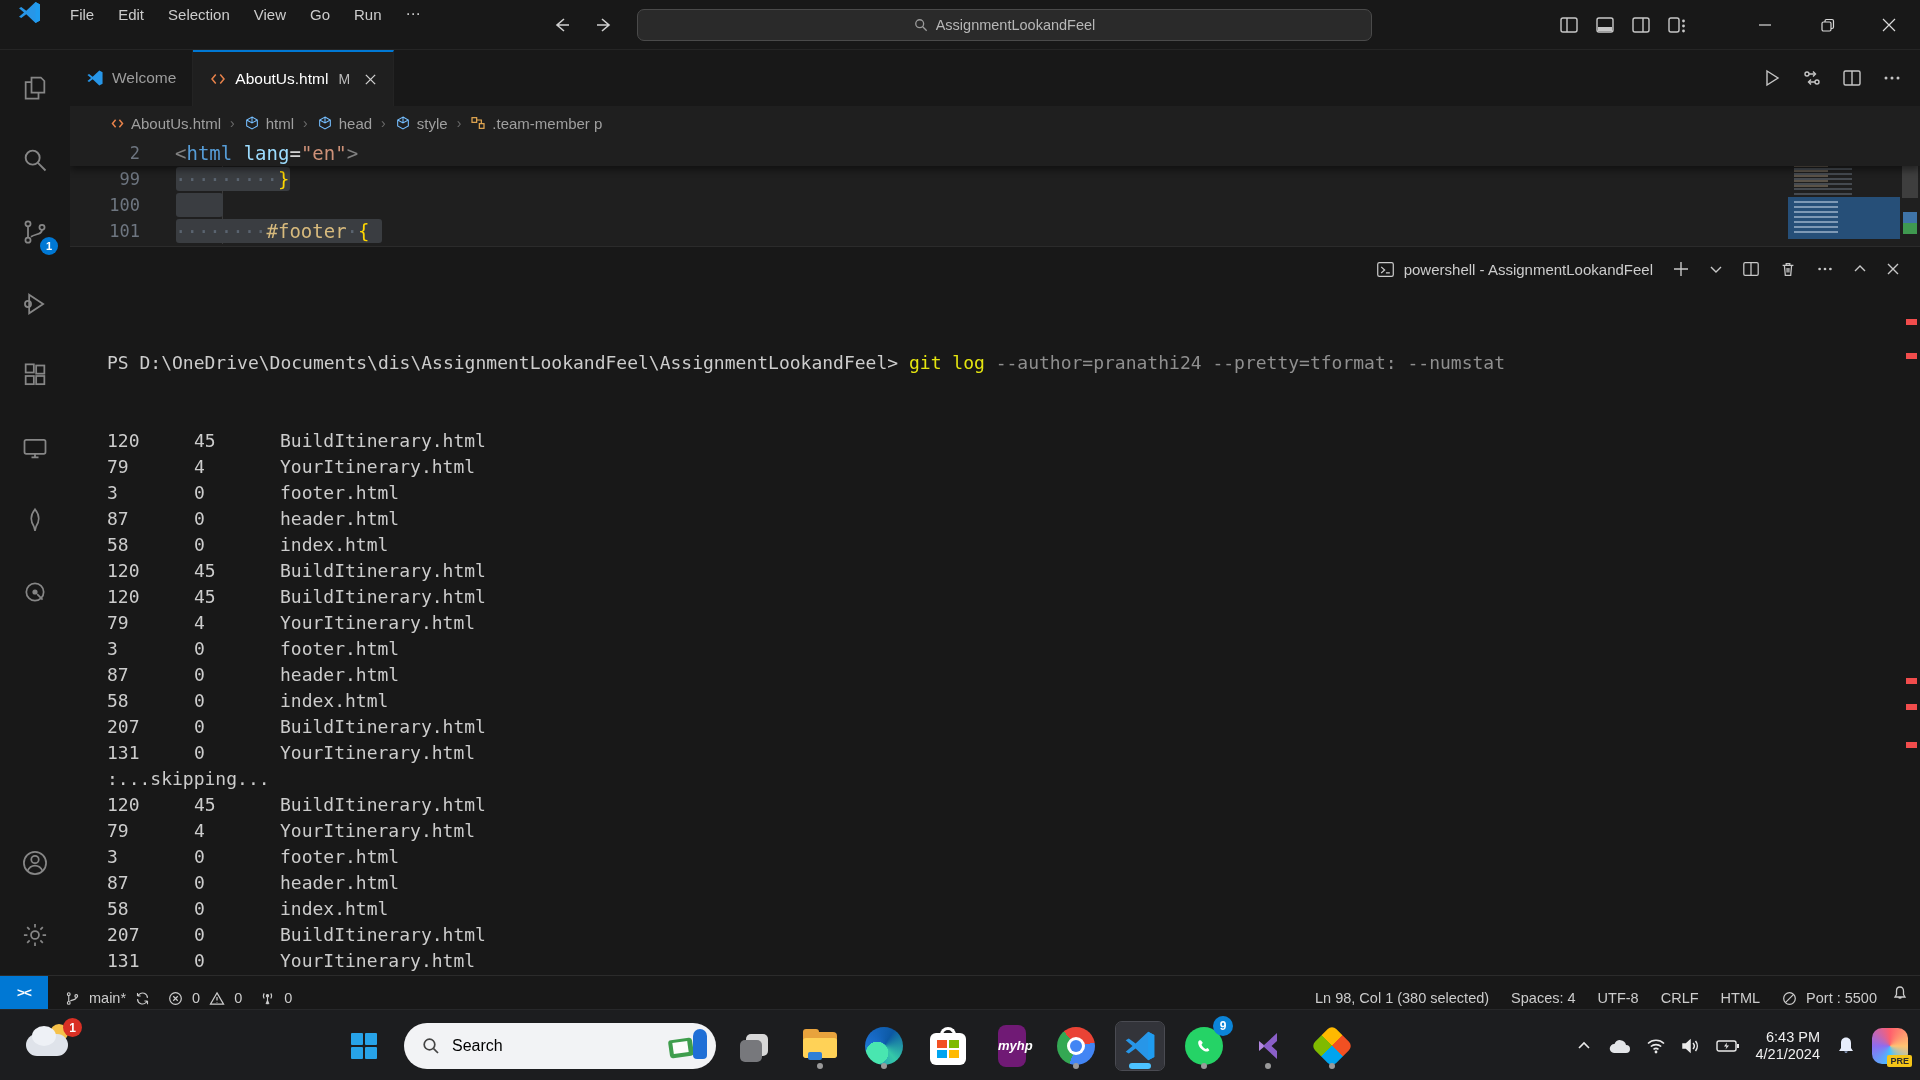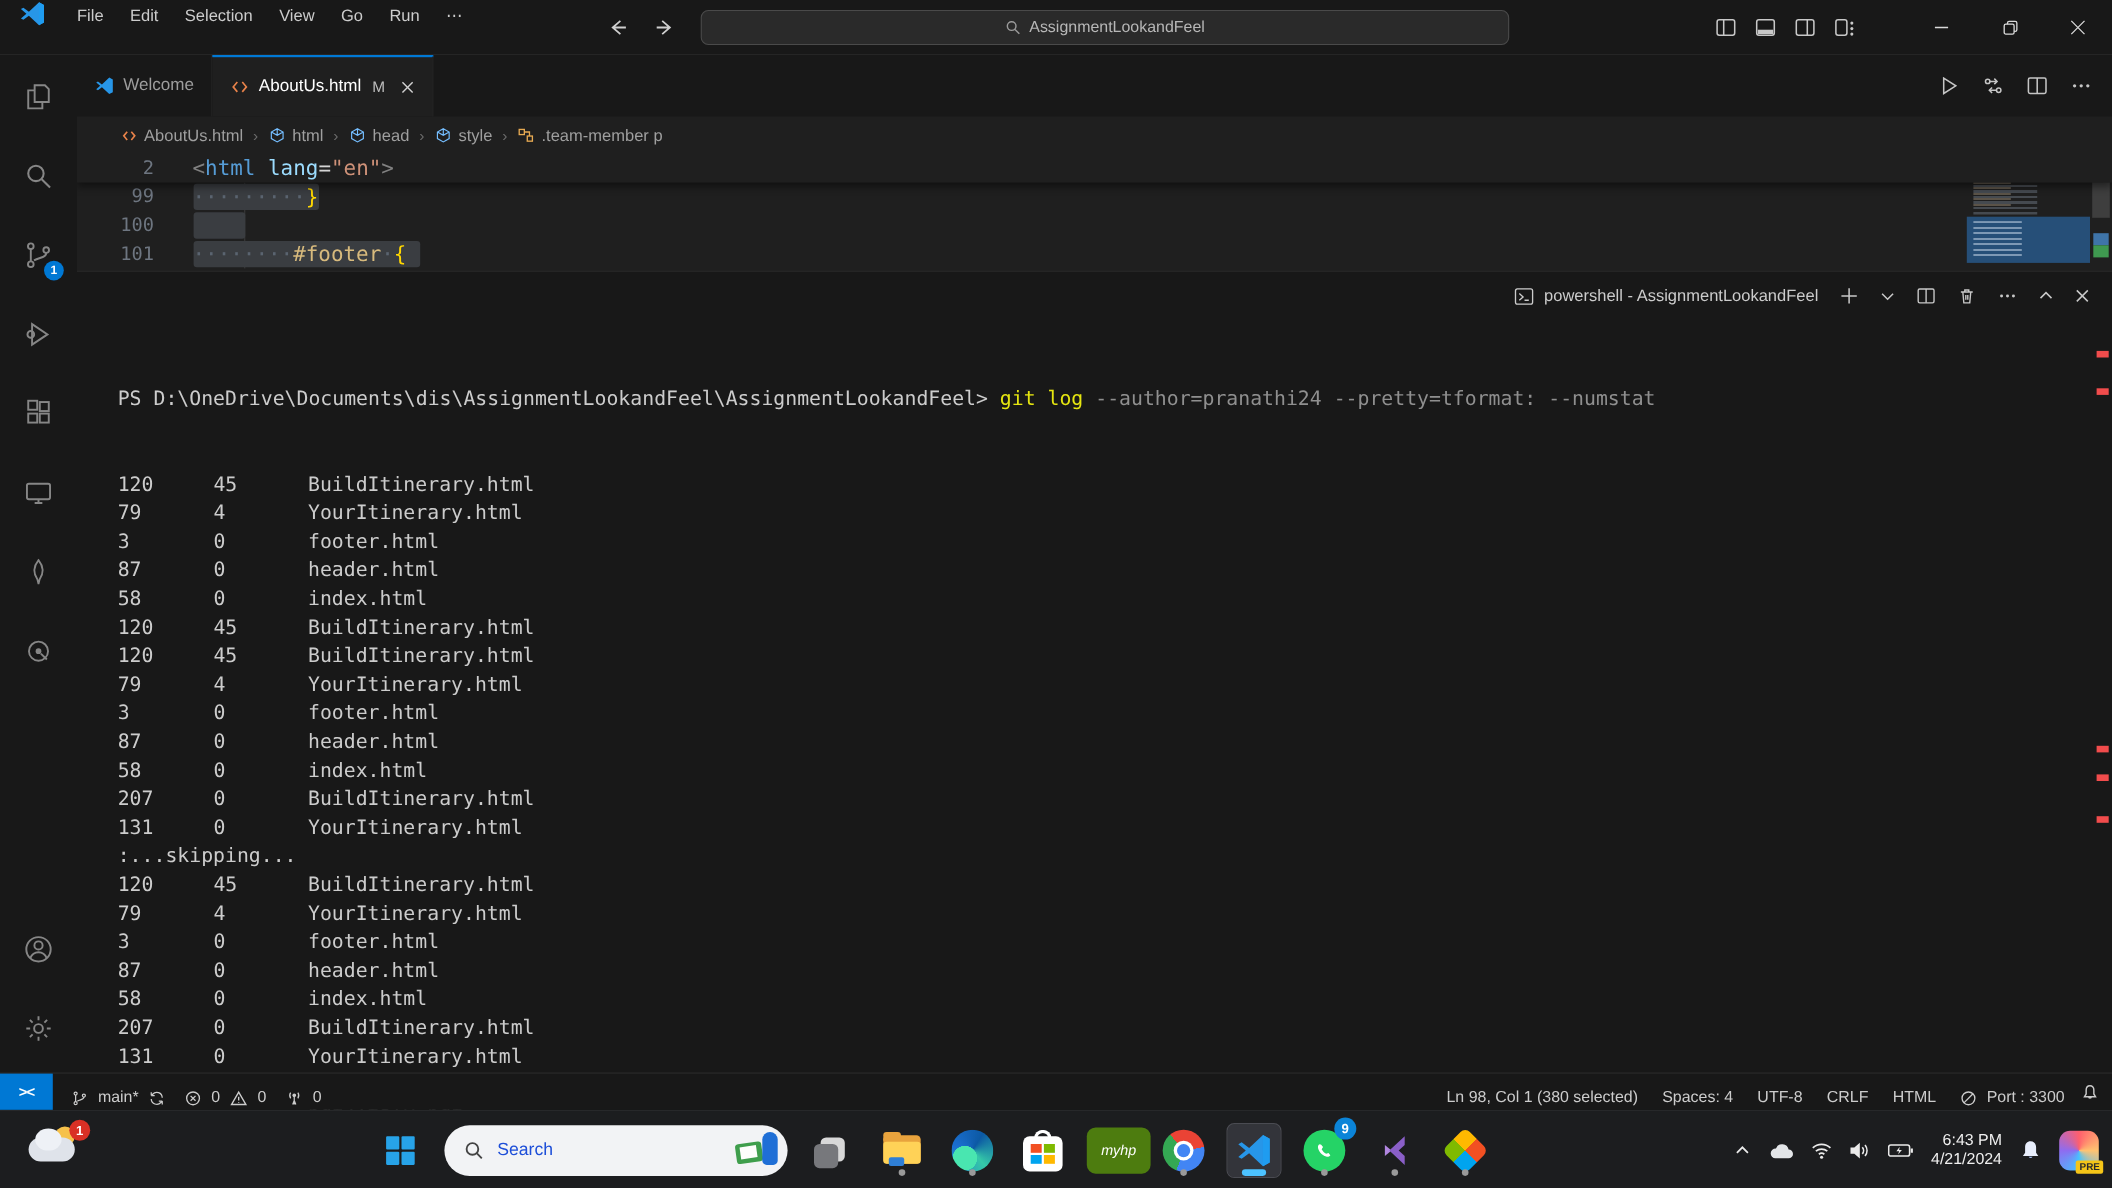--- a/index.html
+++ b/index.html
@@ -86,42 +86,42 @@
   .taskbar{position:absolute;left:0;right:0;top:1009px;height:71px;background:#1c1d1f;border-top:1px solid rgba(255,255,255,.05)}
   .weather{position:absolute;left:24px;top:12px;width:60px;height:48px}
   .w-sun{position:absolute;left:26px;top:2px;width:18px;height:18px;border-radius:50%;background:#f6c14a}
   .w-cloud{position:absolute;left:2px;top:12px;width:42px;height:22px;border-radius:12px;background:#dfe3ea}
   .w-cloud2{position:absolute;left:8px;top:4px;width:24px;height:20px;border-radius:50%;background:#eef1f6}
   .w-badge{position:absolute;right:2px;top:-4px;width:19px;height:19px;border-radius:50%;background:#d93025;color:#fff;font-size:12px;font-weight:bold;display:grid;place-items:center;z-index:2}
   .tb-center{position:absolute;left:340px;top:0;height:71px;display:flex;align-items:center;gap:16px}
   .start-btn{width:48px;height:48px;display:grid;place-items:center}
   .start-glyph{width:26px;height:26px;display:grid;grid-template-columns:1fr 1fr;grid-template-rows:1fr 1fr;gap:2px}
   .start-glyph i{background:#27a3e8;border-radius:1px}
-  .search-pill{width:312px;height:46px;border-radius:23px;background:#f2f3f5;display:flex;align-items:center;gap:12px;padding:0 5px 0 18px;color:#1d4ed8;font-size:16px}
+  .search-pill{width:312px;height:46px;border-radius:23px;background:#f2f3f5;display:flex;align-items:center;gap:12px;padding:0 5px 0 18px;color:#000000;font-size:16px}
   .search-doodle{margin-left:auto;width:44px;height:38px;position:relative}
   .doodle-book{position:absolute;left:2px;top:12px;width:24px;height:18px;background:#3f9e4c;border-radius:3px;transform:rotate(-8deg)}
   .doodle-page{position:absolute;left:6px;top:15px;width:15px;height:11px;background:#fdfdfb;transform:rotate(-8deg)}
   .doodle-bottle{position:absolute;right:4px;top:2px;width:14px;height:30px;background:#1f6fd6;border-radius:7px 7px 4px 4px}
   .app{width:48px;height:48px;display:grid;place-items:center;position:relative;border-radius:6px}
   .app .dot{position:absolute;bottom:1px;left:50%;transform:translateX(-50%);width:6px;height:6px;border-radius:3px;background:#9a9a9a}
   .app.active{background:#33343a;outline:1px solid #4a4b52}
   .app.active .dot{width:22px;background:#4cc2ff}
   .taskview-back{position:absolute;left:14px;top:12px;width:22px;height:22px;border-radius:5px;background:#d8d8d8}
   .taskview-front{position:absolute;left:8px;top:18px;width:22px;height:22px;border-radius:5px;background:#77787c}
   .folder-back{position:absolute;left:7px;top:10px;width:34px;height:26px;border-radius:4px;background:#e8a33d}
   .folder-tab{position:absolute;left:7px;top:7px;width:16px;height:8px;border-radius:3px 3px 0 0;background:#e8a33d}
   .folder-front{position:absolute;left:7px;top:16px;width:34px;height:20px;border-radius:3px;background:#ffd257}
   .folder-pocket{position:absolute;left:12px;top:30px;width:14px;height:8px;border-radius:2px;background:#2f7fd6}
   .edge-circle{width:38px;height:38px;border-radius:50%;background:radial-gradient(circle at 32% 68%,#49e6b0 0 30%,transparent 31%),conic-gradient(from 140deg,#35c9a8,#1b6fd0 40%,#0c59a4 70%,#35c9a8)}
   .store-bag{width:36px;height:32px;background:#fff;border-radius:6px;position:relative;margin-top:6px}
   .store-handle{position:absolute;left:10px;top:-6px;width:16px;height:12px;border:3px solid #fff;border-bottom:none;border-radius:8px 8px 0 0}
   .store-grid{position:absolute;left:7px;top:7px;width:22px;height:18px;display:grid;grid-template-columns:1fr 1fr;grid-template-rows:1fr 1fr;gap:2px}
   .store-grid i:nth-child(1){background:#f25022}.store-grid i:nth-child(2){background:#7fba00}
   .store-grid i:nth-child(3){background:#00a4ef}.store-grid i:nth-child(4){background:#ffb900}
-  .myhp-tile{width:58px;height:42px;border-radius:8px;background:#4d7c0f;color:#fff;display:grid;place-items:center;font-size:13px;font-style:italic;font-weight:normal}
+  .myhp-tile{width:28px;height:42px;border-radius:8px;background:#701a75;color:#fff;display:grid;place-items:center;font-size:13px;font-style:italic;font-weight:bold}
   .chrome-circle{width:38px;height:38px;border-radius:50%;background:conic-gradient(from -40deg,#ea4335 0 120deg,#4285f4 0 240deg,#34a853 0 360deg);position:relative}
   .chrome-in{position:absolute;left:50%;top:50%;transform:translate(-50%,-50%);width:18px;height:18px;border-radius:50%;background:#fff}
   .chrome-core{position:absolute;left:50%;top:50%;transform:translate(-50%,-50%);width:12px;height:12px;border-radius:50%;background:#4285f4}
   .wa-circle{width:38px;height:38px;border-radius:50%;background:#25d366;display:grid;place-items:center;position:relative}
   .wa-badge{position:absolute;right:-5px;top:-6px;width:20px;height:20px;border-radius:50%;background:#0b84d8;color:#fff;font-size:12px;font-weight:bold;display:grid;place-items:center;z-index:2}
   .diamond{width:30px;height:30px;transform:rotate(45deg);border-radius:6px;background:conic-gradient(#f25022 0 25%,#00a4ef 0 50%,#7fba00 0 75%,#ffb900 0 100%)}
   .tray{position:absolute;right:12px;top:0;height:71px;display:flex;align-items:center;gap:15px;color:#eaeaea}
   .clock{text-align:right;font-size:14.5px;line-height:17px;color:#f0f0f0}
   .copilot{width:36px;height:36px;border-radius:10px;background:conic-gradient(from 0deg,#ff5f6d,#ffc371,#47c2ff,#8e6cf0,#ff5f6d);position:relative}
   .copilot-badge{position:absolute;right:-4px;bottom:-3px;background:#f5c518;color:#2b2b2b;font-size:9px;font-weight:bold;padding:1px 3px;border-radius:2px}
@@ -472,21 +472,21 @@
       <span class="sb-item">Ln 98, Col 1 (380 selected)</span>
       <span class="sb-item">Spaces: 4</span>
       <span class="sb-item">UTF-8</span>
       <span class="sb-item">CRLF</span>
       <span class="sb-item">HTML</span>
       <span class="sb-item">
         <svg width="15" height="15" viewBox="0 0 16 16" fill="none" stroke="#cccccc" stroke-width="1.3">
             <circle cx="8" cy="8" r="6.2"></circle>
             <path d="M3.6 12.4 L12.4 3.6"></path>
           </svg>
-        <span>Port : 3300</span>
+        <span>Port : 5500</span>
       </span>
       <svg width="16" height="16" viewBox="0 0 16 16" fill="none" stroke="#cccccc" stroke-width="1.3">
           <path d="M8 2 C5.8 2 4.5 3.6 4.5 6 V9.5 L3 12 H13 L11.5 9.5 V6 C11.5 3.6 10.2 2 8 2 Z M6.8 12 A1.2 1.2 0 0 0 9.2 12"></path>
         </svg>
     </div>
   </div>
 
   <div class="taskbar">
     <div class="weather">
       <span class="w-badge">1</span>

